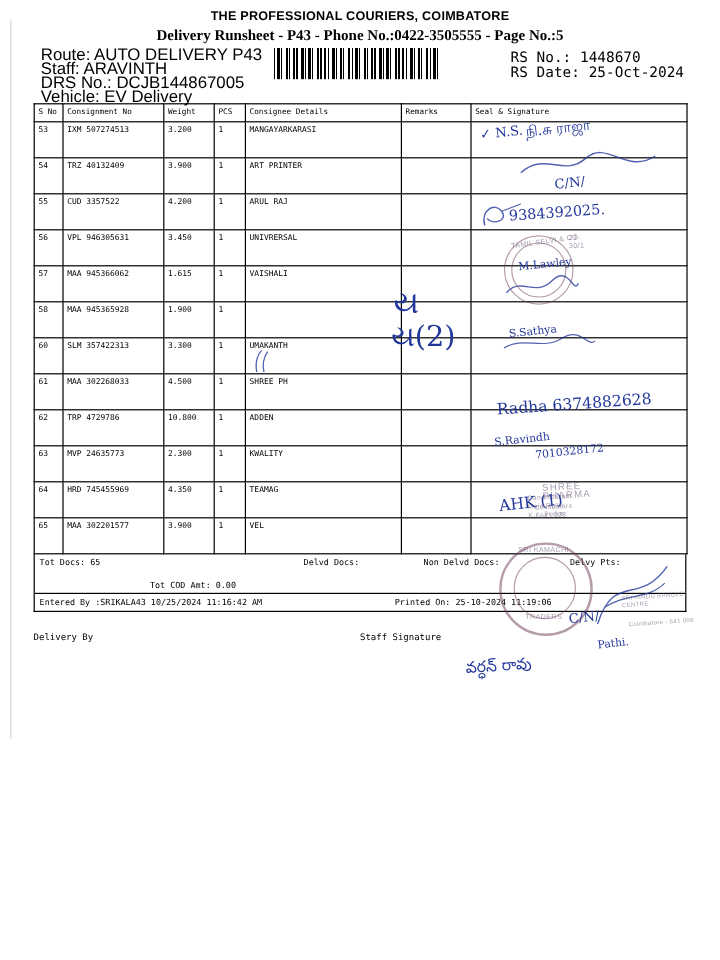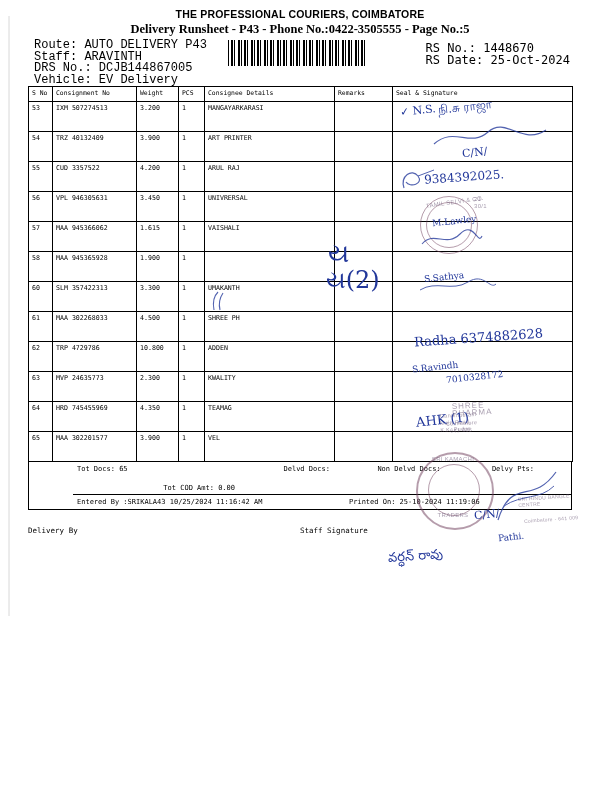--- a/index.html
+++ b/index.html
@@ -48,22 +48,22 @@
     margin-bottom: 3px;
   }
   .header-mid {
     position: relative;
     height: 46px;
   }
   .hdr-left {
     position: absolute;
     left: 6px;
     top: 0;
-    font-family: Liberation Mono, monospace;
-    font-size: 12px;
+    font-family: Liberation Sans, sans-serif;
+    font-size: 14px;
     line-height: 11.5px;
   }
   .hdr-right {
     position: absolute;
     right: 2px;
     top: 2px;
     font-family: "DejaVu Sans Mono", monospace;
     font-size: 12px;
     line-height: 12px;
     text-align: left;
@@ -115,41 +115,40 @@
   td.wt { text-align: left; }
 
   
   .footer {
     width: 544px;
     border: 1px solid #000;
     border-top: none;
     font-family: "DejaVu Sans Mono", monospace;
     font-size: 7px;
     box-sizing: border-box;
-    padding-left: 44px;
   }
   .footer-line1 {
     display: flex;
     padding: 3px 4px 2px 4px;
   }
   .footer-line1 > div { white-space: nowrap; }
   .f-tot { width: 92px; }
   .f-cod { width: 128px; margin-top: 19px; }
   .f-dd  { width: 100px; }
   .f-nd  { width: 122px; }
   .f-dp  { width: 80px; }
   .footer-sep {
     border-top: 1px solid #000;
   }
   .footer-line2 {
     display: flex;
     padding: 3px 4px 3px 4px;
   }
   .f-entered { width: 272px; white-space: nowrap; }
-  .f-printed { white-space: nowrap; }
+  .f-printed { white-space: nowrap; margin-left: 24px; }
 
   .signrow {
     width: 544px;
     display: flex;
     margin-top: 16px;
     font-family: "DejaVu Sans Mono", monospace;
     font-size: 7.5px;
   }
   .sign-verified { width: 272px; }
   .sign-staff { }

